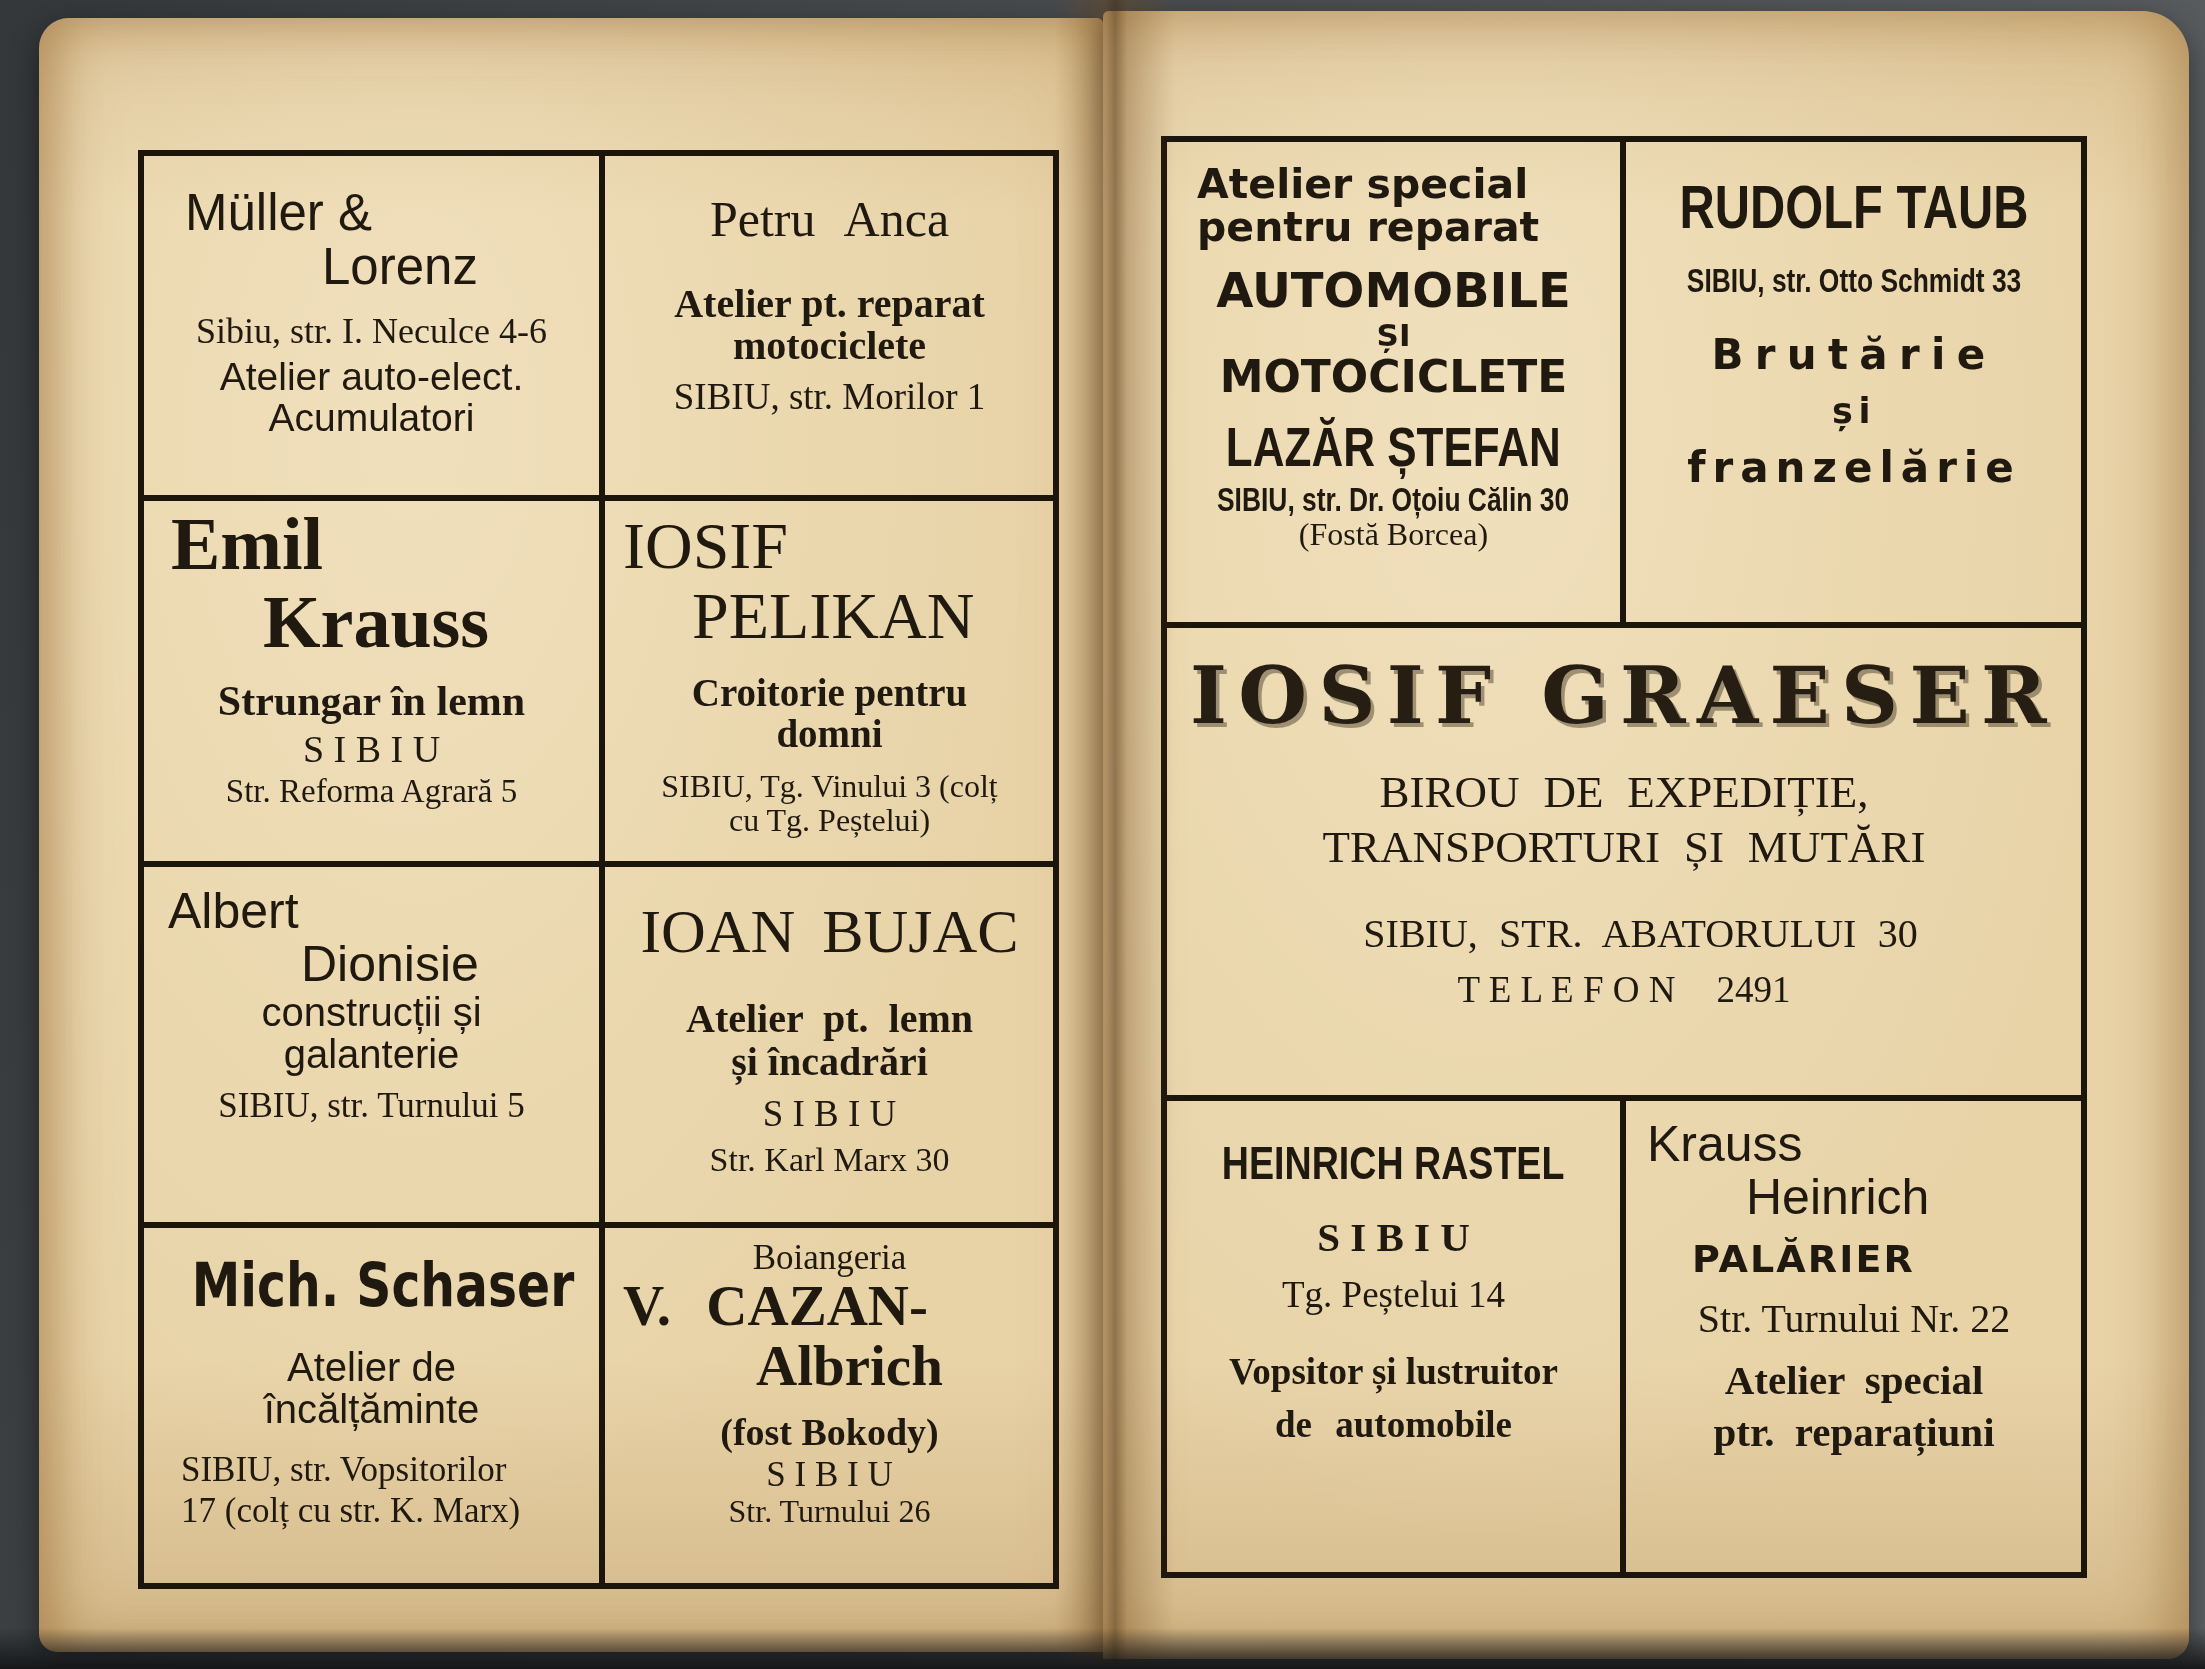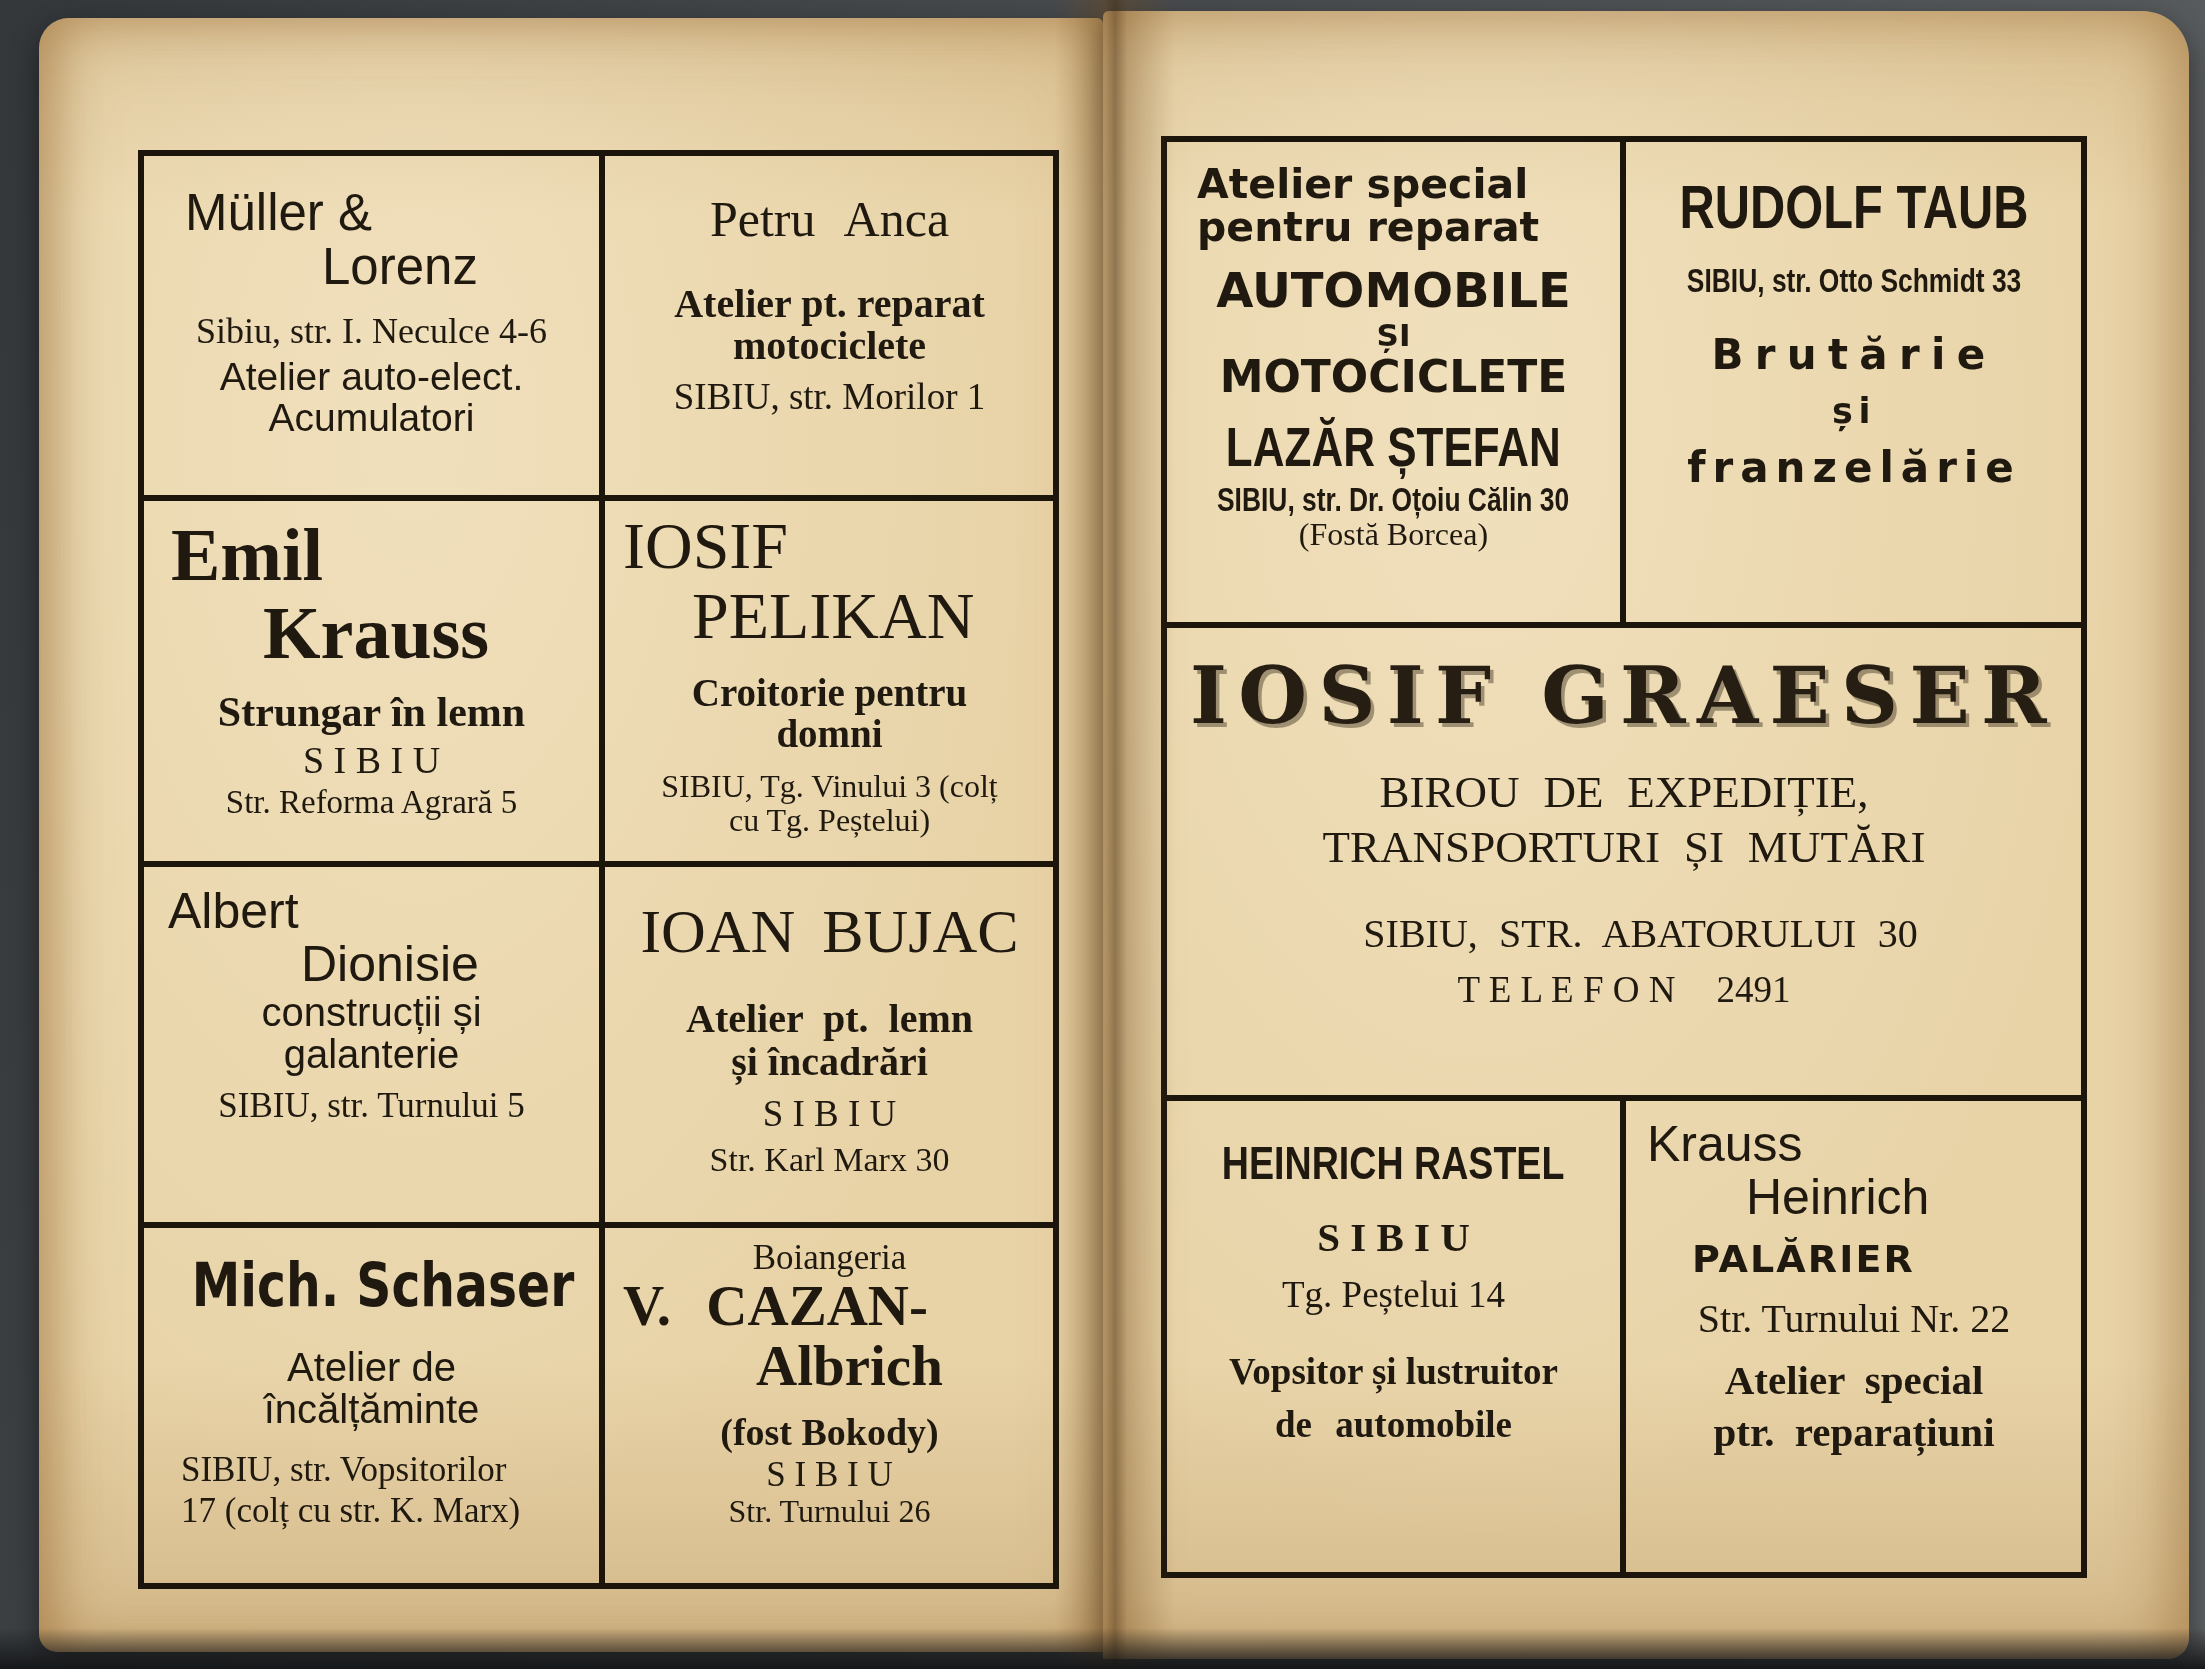--- a/index.html
+++ b/index.html
@@ -50,21 +50,21 @@
         <div class="line sans" style="font-size:39px;">Acumulatori</div>
       </div>
 
       <div class="cell" style="left:462px;top:0;width:447px;height:415px;">
         <div class="line serif" style="font-size:50px;word-spacing:18.4px;margin-top:37px;">Petru Anca</div>
         <div class="line serif b" style="font-size:40px;margin-top:37px;">Atelier pt. reparat</div>
         <div class="line serif b" style="font-size:40px;">motociclete</div>
         <div class="line serif" style="font-size:37px;margin-top:10px;">SIBIU, str. Morilor 1</div>
       </div>
 
-      <div class="cell" style="left:0;top:349px;width:455px;height:360px;">
+      <div class="cell" style="left:0;top:338px;width:455px;height:360px;">
         <div class="line serif b" style="font-size:74px;text-align:left;padding:11.3px 0 0 27px;">Emil</div>
         <div class="line serif b" style="font-size:74px;text-align:left;padding-left:119px;">Krauss</div>
         <div class="line serif b" style="font-size:42px;margin-top:17px;">Strungar în lemn</div>
         <div class="line serif" style="font-size:38px;margin-top:5.7px;">S I B I U</div>
         <div class="line serif" style="font-size:33px;margin-top:4.2px;">Str. Reforma Agrară 5</div>
       </div>
 
       <div class="cell" style="left:462px;top:345px;width:447px;height:360px;">
         <div class="line serif" style="font-size:66px;text-align:left;padding:10px 0 0 17px;">IOSIF</div>
         <div class="line serif" style="font-size:66px;text-align:left;padding-left:86px;">PELIKAN</div>

